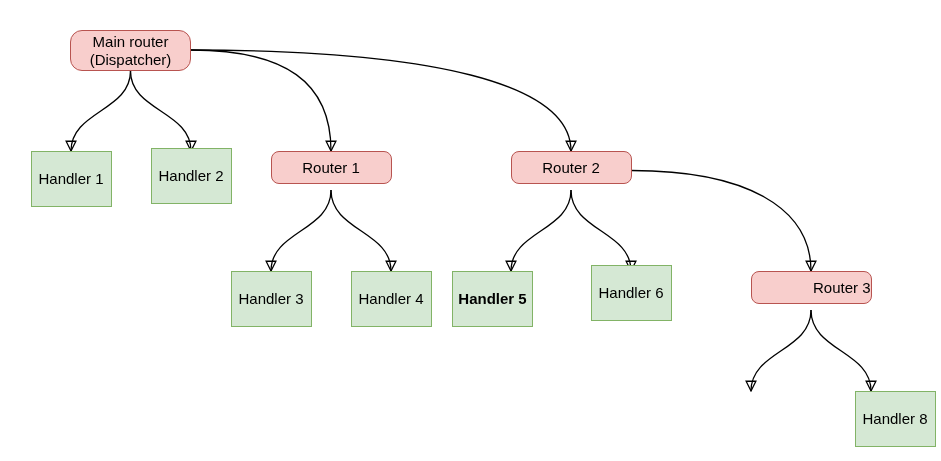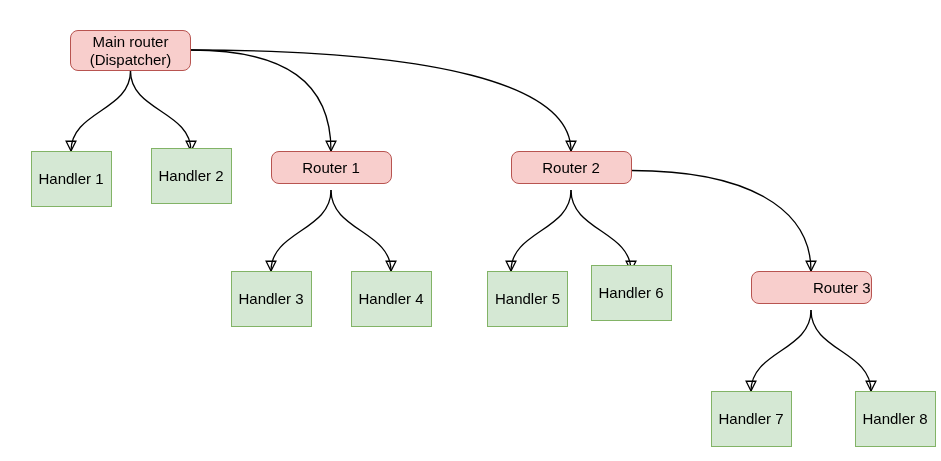--- a/index.html
+++ b/index.html
@@ -39,20 +39,21 @@
   }
   .node.router {
     width: 121px;
     height: 33px;
     background: #f8cecc;
     border: 1.3px solid #b85450;
     border-radius: 8px;
   }
   .node.router.main {
     height: 41px;
+    border-radius: 12px;
   }
   .node.handler {
     width: 81px;
     height: 56px;
     background: #d5e8d4;
     border: 1.3px solid #82b366;
     border-radius: 0;
   }
 </style>
 </head>
@@ -101,33 +102,30 @@
   </div>
 
   <div class="node handler" style="left:230.5px; top:271px;">
     <span>Handler 3</span>
   </div>
 
   <div class="node handler" style="left:350.5px; top:271px;">
     <span>Handler 4</span>
   </div>
 
-  <div class="node handler" style="left:487px; top:271px;">
+  <div class="node handler" style="left:452px; top:271px;font-weight:bold;">
     <span>Handler 5</span>
   </div>
 
   <div class="node handler" style="left:590.5px; top:265px;">
     <span>Handler 6</span>
   </div>
 
   <div class="node router" style="left:750.5px; top:271px;align-items:flex-end;">
     <span>Router 3</span>
   </div>
 
-  <div class="node handler" style="left:710.5px; top:391px;">
-    <span>Handler 7</span>
-  </div>
 
   <div class="node handler" style="left:830.5px; top:391px;margin-left:24px;">
     <span>Handler 8</span>
   </div>
 
 </div>
 
 </body></html>

